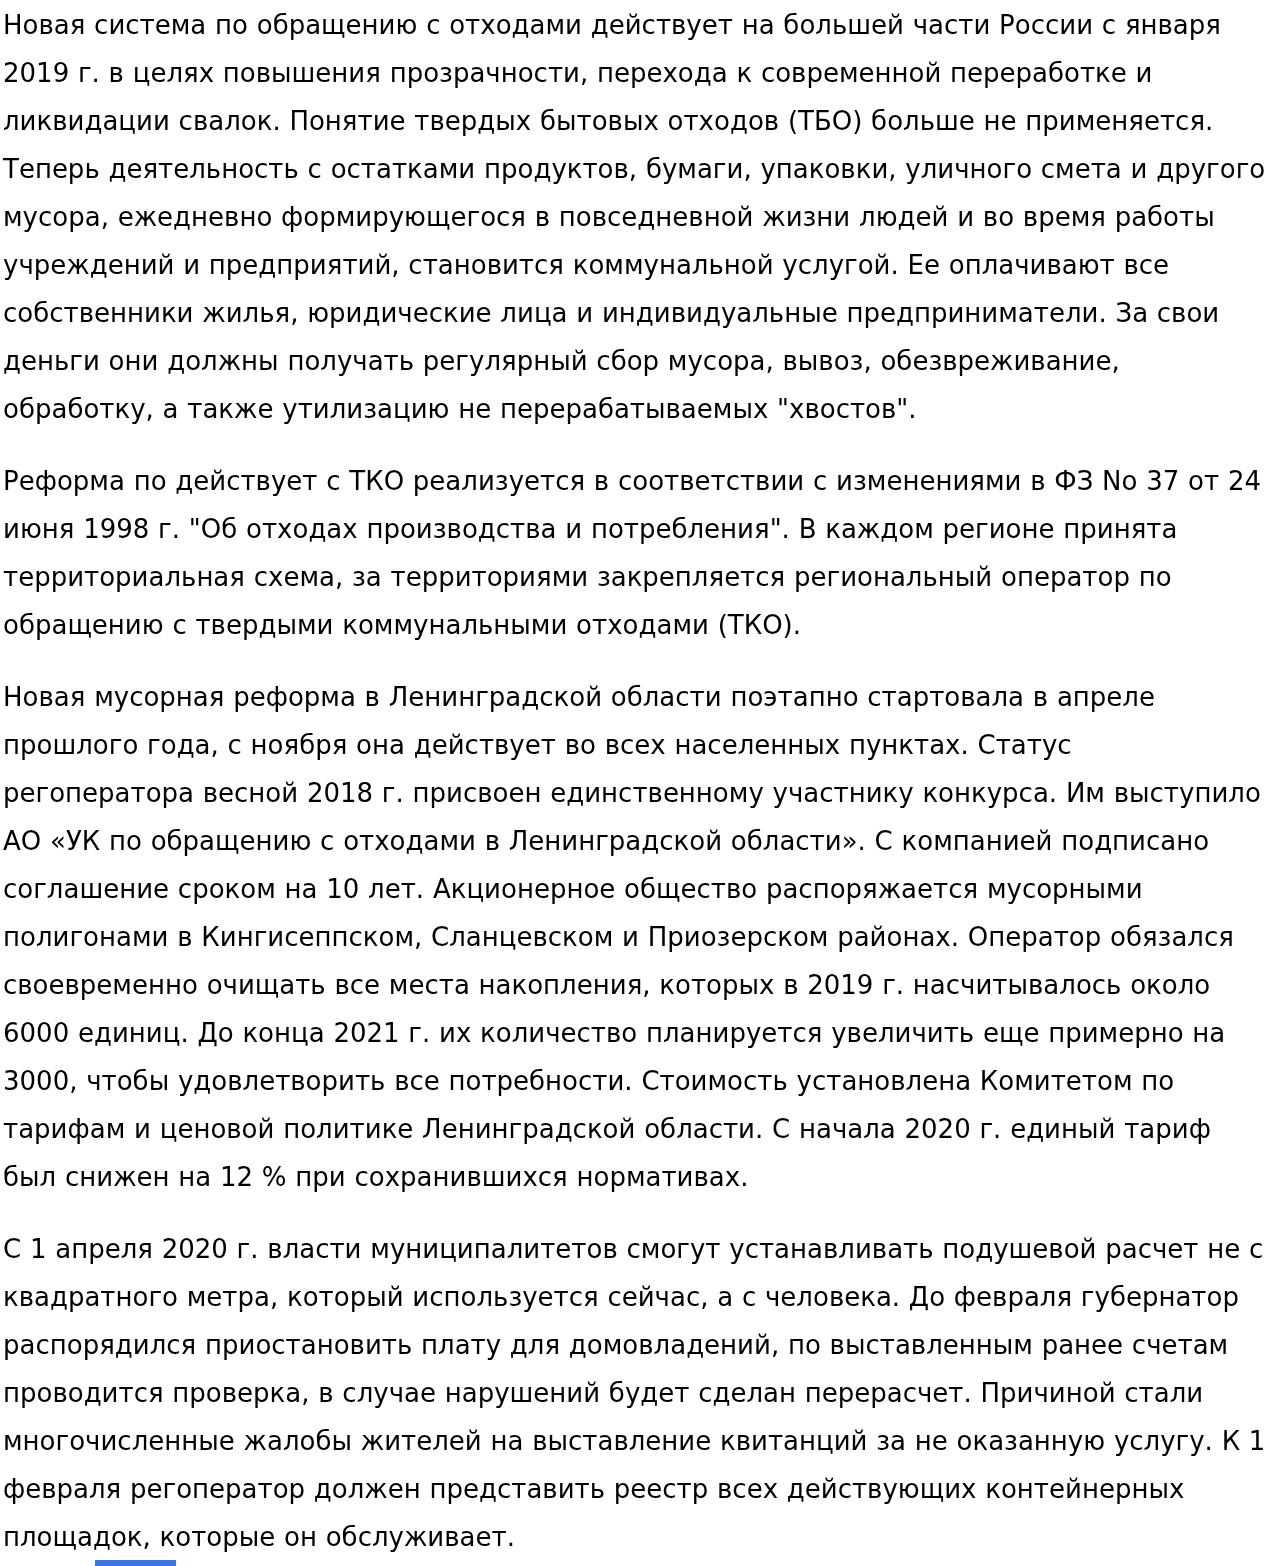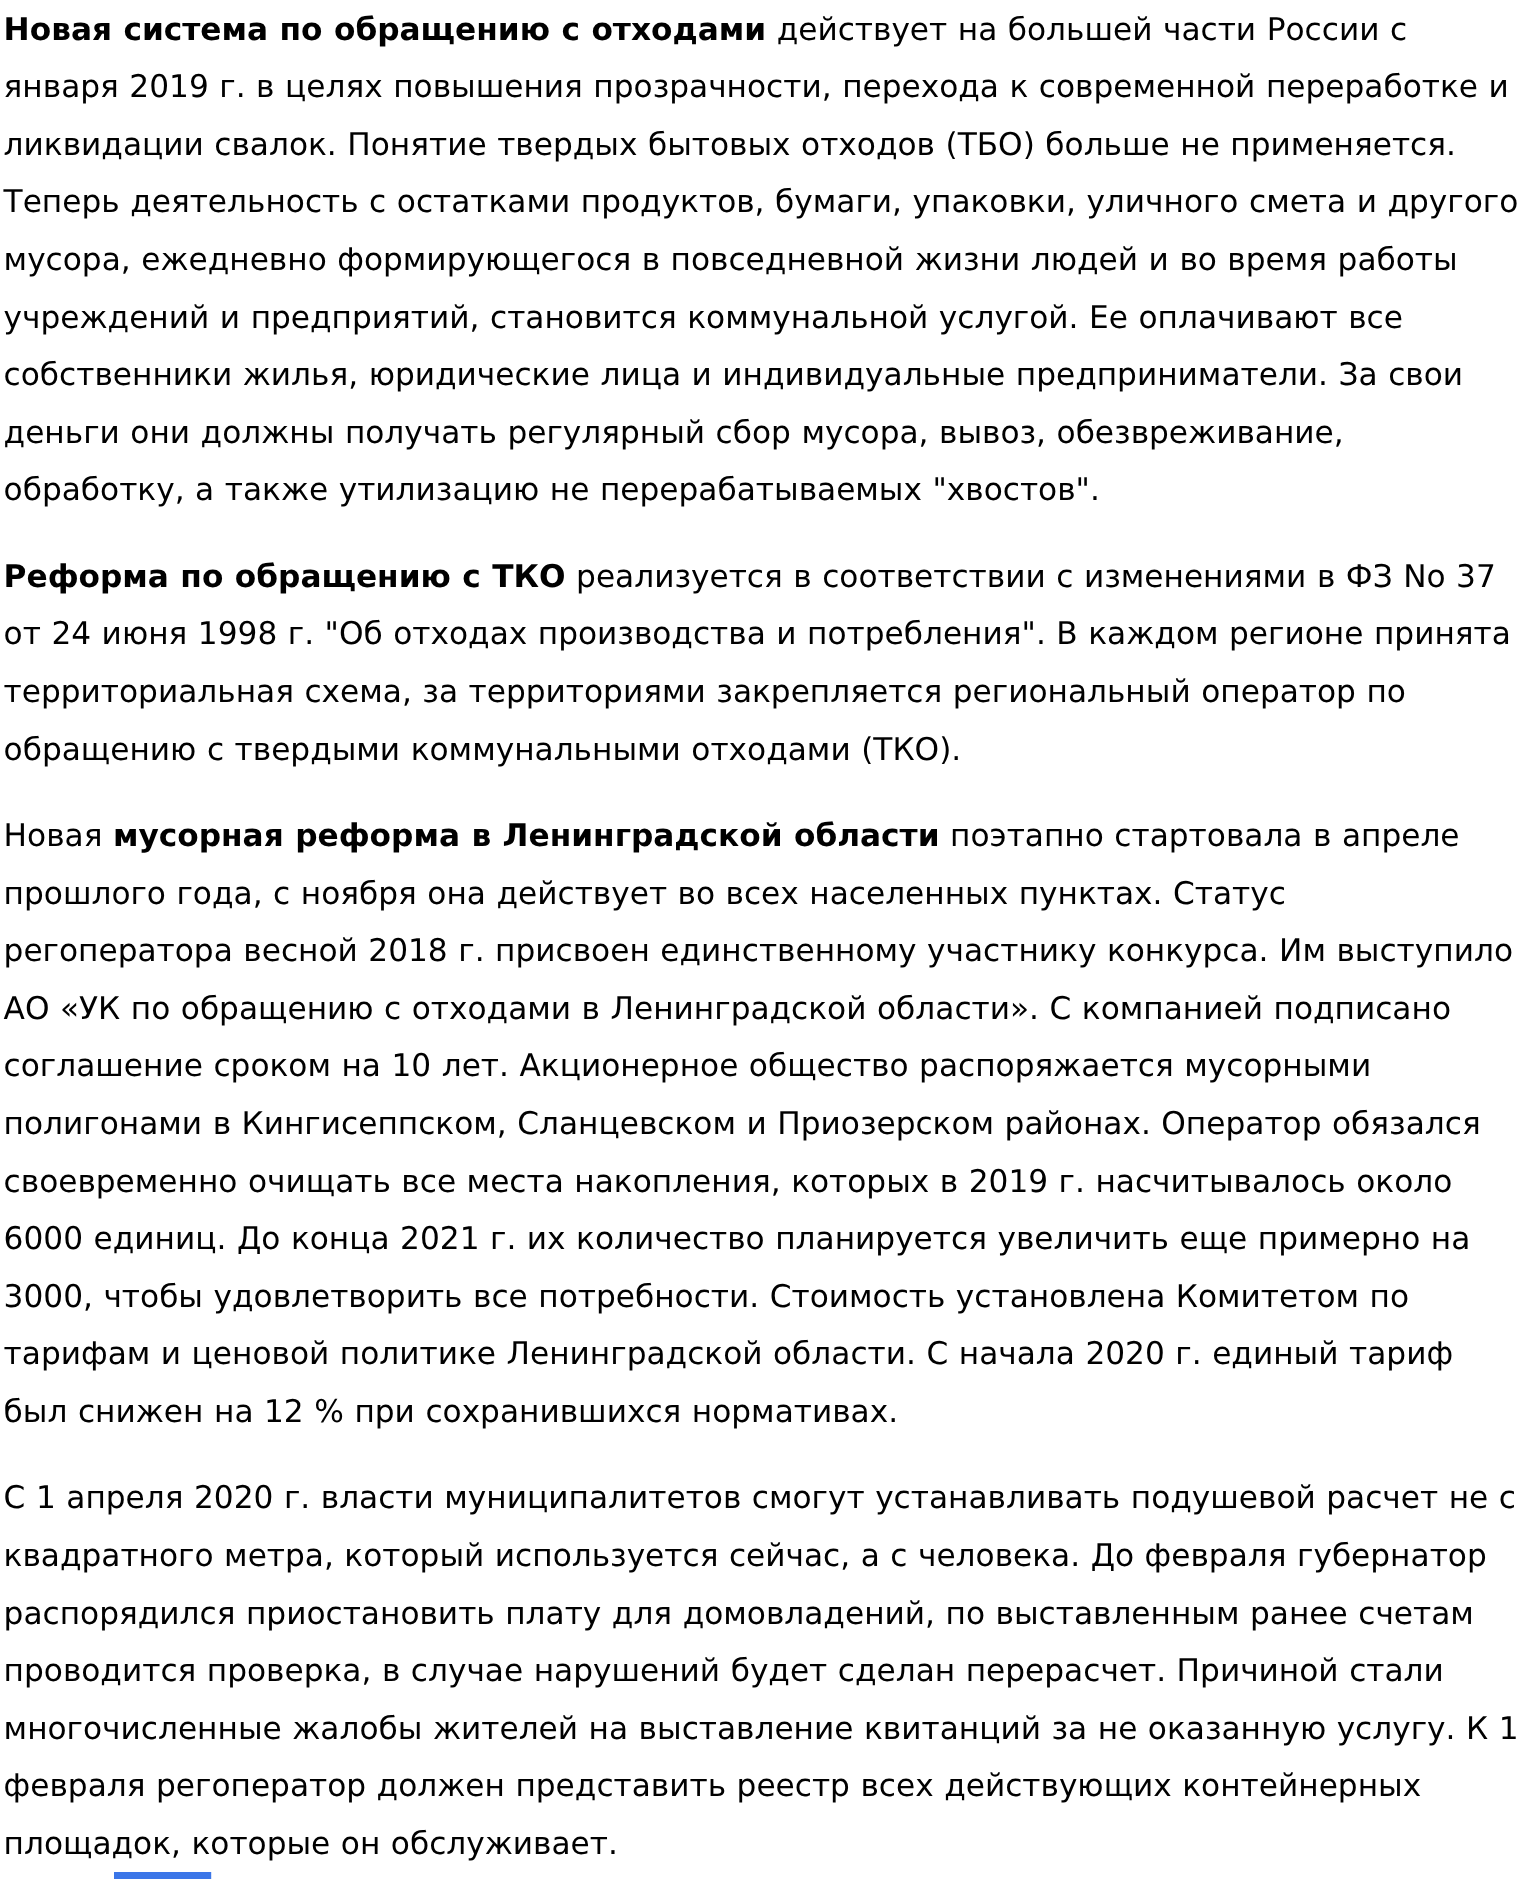--- a/index.html
+++ b/index.html
@@ -19,35 +19,35 @@
     font-size: 26px;
     line-height: 48px;
     color: #000000;
     text-align: left;
   }
   .doc p {
     margin: 0 0 24px 0;
     word-spacing: 0.5px;
   }
   .doc b {
-    font-weight: bold;
+    font-weight: normal;
   }
   .selection-bar {
     position: absolute;
     left: 95px;
     bottom: 0;
     width: 81px;
     height: 6px;
   }
 </style>
 </head>
 <body style="background: rgb(255, 255, 255);">
 
 <main class="doc" style="color: rgb(0, 0, 0);">
   <div>
       <p><b>Новая система по обращению с отходами</b><span> действует на большей части России с января 2019 г. в целях повышения прозрачности, перехода к современной переработке и ликвидации свалок. Понятие твердых бытовых отходов (ТБО) больше не применяется. Теперь деятельность с остатками продуктов, бумаги, упаковки, уличного смета и другого мусора, ежедневно формирующегося в повседневной жизни людей и во время работы учреждений и предприятий, становится коммунальной услугой. Ее оплачивают все собственники жилья, юридические лица и индивидуальные предприниматели. За свои деньги они должны получать регулярный сбор мусора, вывоз, обезвреживание, обработку, а также утилизацию не перерабатываемых "хвостов".</span></p>
-      <p><b>Реформа по обращению с ТКО</b><span> реализуется в соответствии с изменениями в ФЗ No 37 от 24 июня 1998 г. "Об отходах производства и потребления". В каждом регионе принята территориальная схема, за территориями закрепляется региональный оператор по обращению с твердыми коммунальными отходами (ТКО).</span></p>
+      <p><b>Реформа по действует с ТКО</b><span> реализуется в соответствии с изменениями в ФЗ No 37 от 24 июня 1998 г. "Об отходах производства и потребления". В каждом регионе принята территориальная схема, за территориями закрепляется региональный оператор по обращению с твердыми коммунальными отходами (ТКО).</span></p>
       <p><span>Новая </span><b>мусорная реформа в Ленинградской области</b><span> поэтапно стартовала в апреле прошлого года, с ноября она действует во всех населенных пунктах. Статус регоператора весной 2018 г. присвоен единственному участнику конкурса. Им выступило АО «УК по обращению с отходами в Ленинградской области». С компанией подписано соглашение сроком на 10 лет. Акционерное общество распоряжается мусорными полигонами в Кингисеппском, Сланцевском и Приозерском районах. Оператор обязался своевременно очищать все места накопления, которых в 2019 г. насчитывалось около 6000 единиц. До конца 2021 г. их количество планируется увеличить еще примерно на 3000, чтобы удовлетворить все потребности. Стоимость установлена Комитетом по тарифам и ценовой политике Ленинградской области. С начала 2020 г. единый тариф был снижен на 12 % при сохранившихся нормативах.</span></p>
       <p><span>С 1 апреля 2020 г. власти муниципалитетов смогут устанавливать подушевой расчет не с квадратного метра, который используется сейчас, а с человека. До февраля губернатор распорядился приостановить плату для домовладений, по выставленным ранее счетам проводится проверка, в случае нарушений будет сделан перерасчет. Причиной стали многочисленные жалобы жителей на выставление квитанций за не оказанную услугу. К 1 февраля регоператор должен представить реестр всех действующих контейнерных площадок, которые он обслуживает.</span></p>
     </div>
 </main>
 
 <div class="selection-bar" style="background: rgb(59, 118, 232);"></div>
 
 </body></html>

